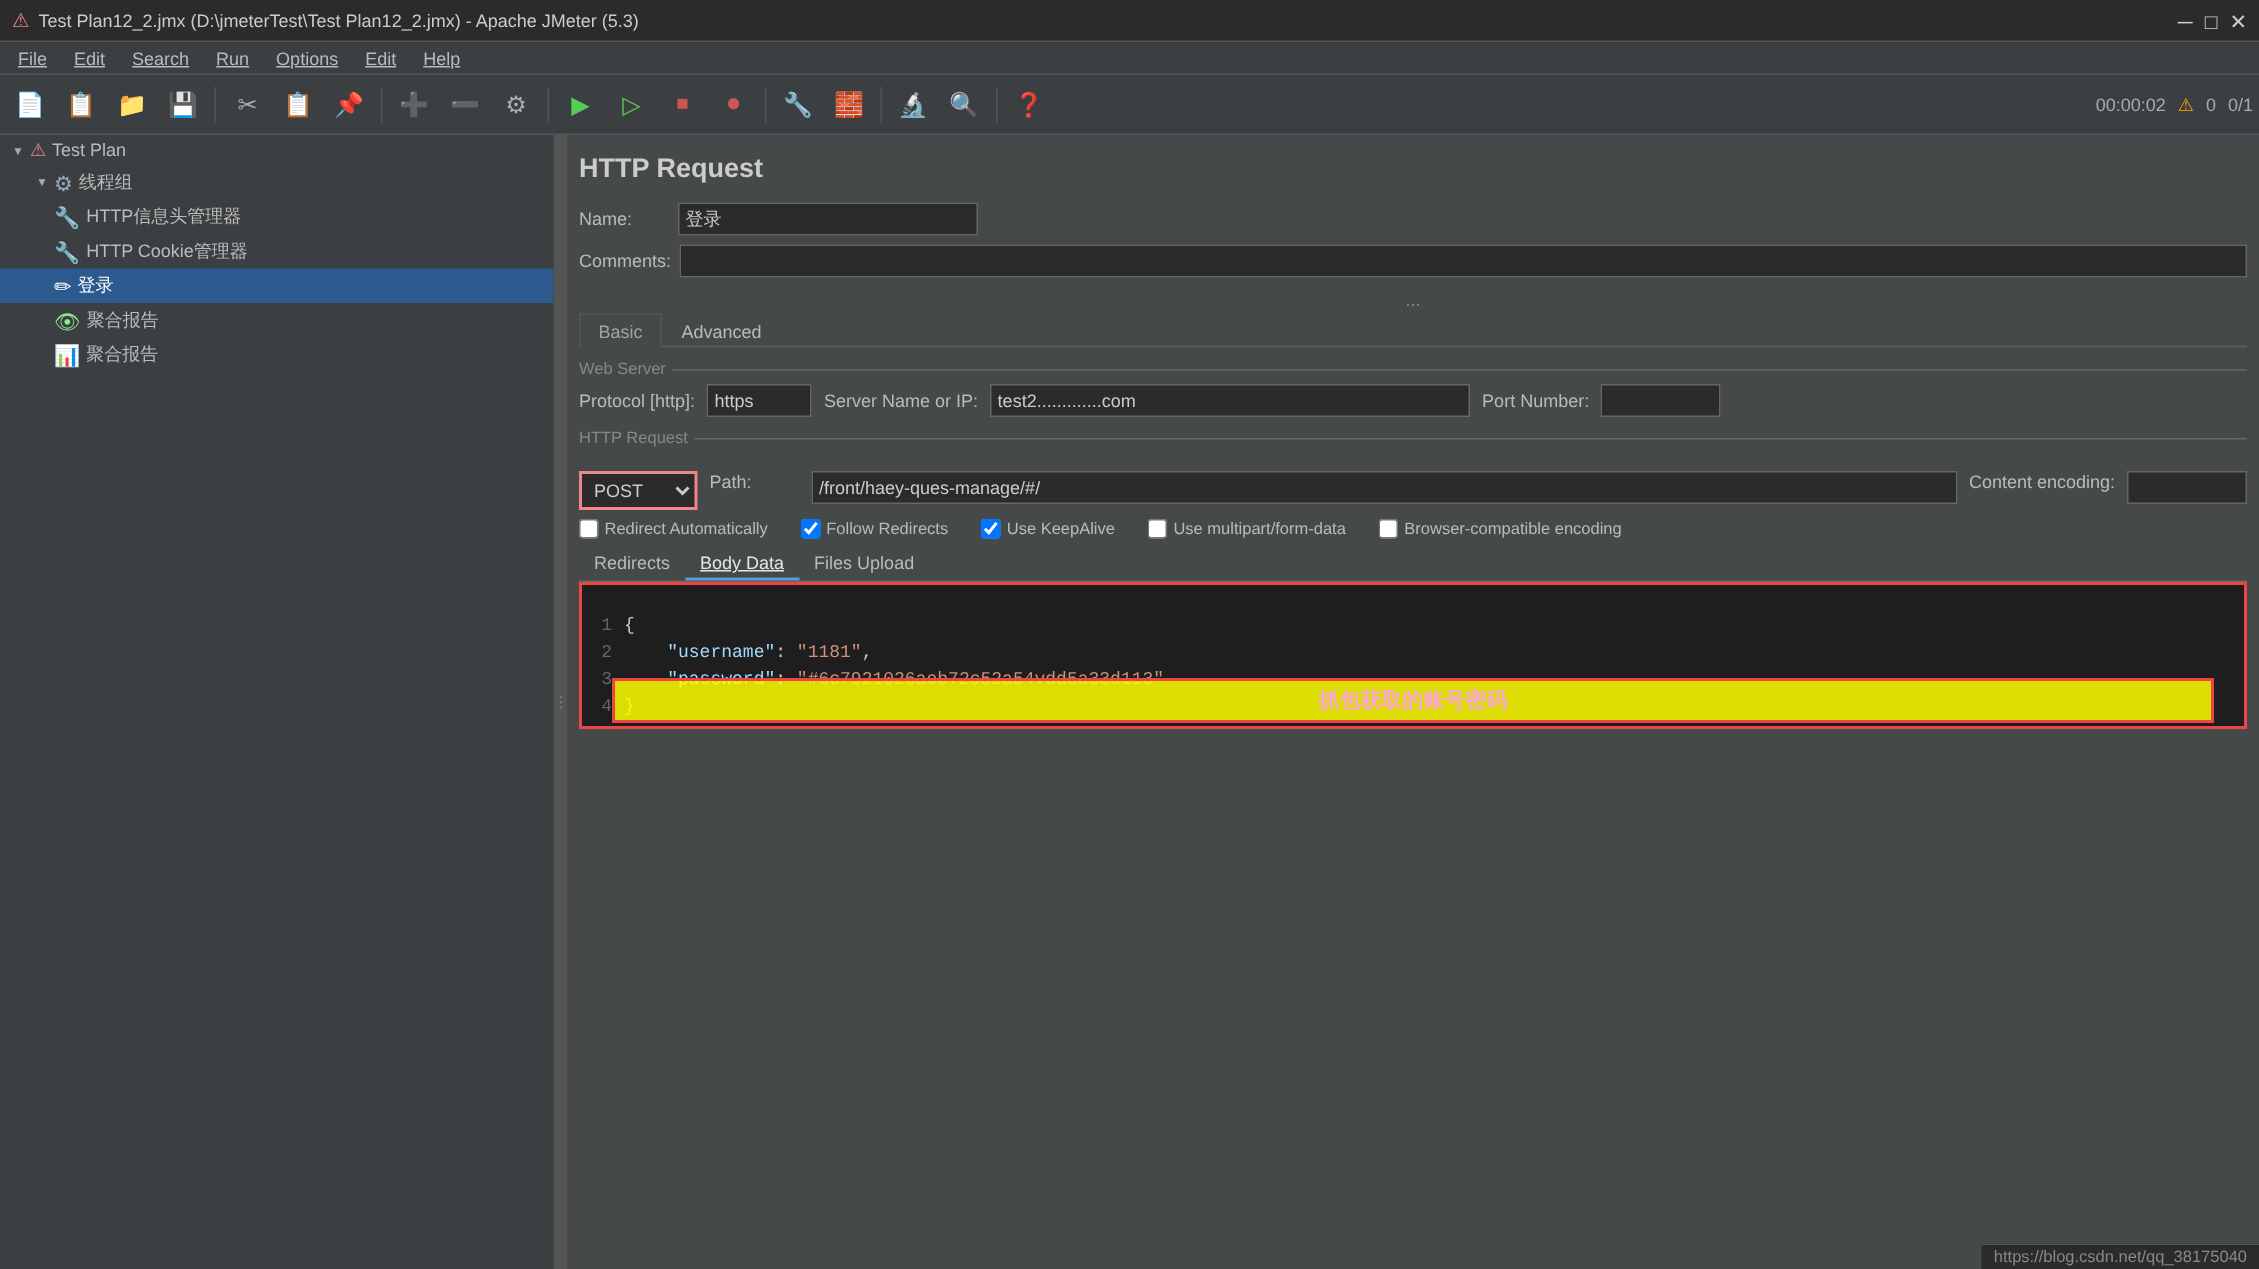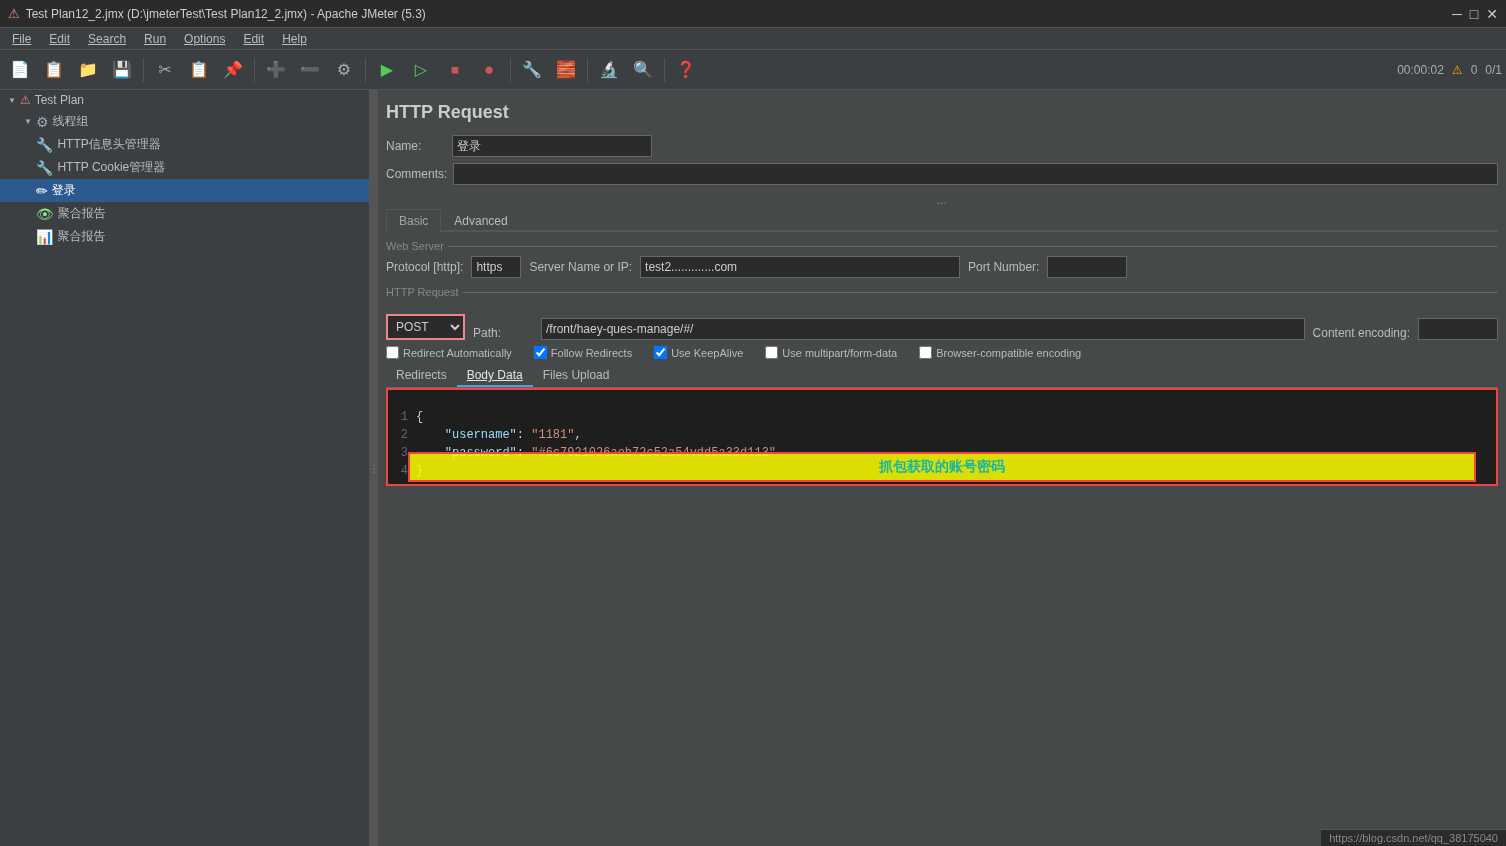--- a/index.html
+++ b/index.html
@@ -235,21 +235,21 @@
     .code-line { display: flex; gap: 8px; line-height: 1.5; }
     .line-num { color: #666; min-width: 16px; text-align: right; user-select: none; }
     .code-text { flex: 1; }
     .code-key { color: #9cdcfe; }
     .code-val-str { color: #ce9178; }
     
     
     .annotation-box {
       background: rgba(255, 255, 0, 0.85);
       border: 2px solid #e44;
-      color: #14b8a6;
+      color: #f9a8d4;
       font-size: 14px;
       font-weight: bold;
       padding: 4px 12px;
       text-align: center;
       position: absolute;
       bottom: 2px;
       left: 20px;
       right: 20px;
     }
     
@@ -434,31 +434,31 @@
     <div class="tab-bar">
       <div class="tab active">Basic</div>
       <div class="tab">Advanced</div>
     </div>
 
     <div class="section-header">
       <span>Web Server</span>
     </div>
     <div style="display:flex;align-items:center;gap:8px;margin-bottom:5px;flex-wrap:wrap;">
       <span class="form-label">Protocol [http]:</span>
-      <input type="text" class="form-input" style="width: 50px;" value="https">
+      <input type="text" class="form-input" style="width: 70px;" value="https">
       <span class="form-label">Server Name or IP:</span>
       <input type="text" class="form-input" style="width: 320px;" value="test2.............com">
       <span class="form-label">Port Number:</span>
       <input type="text" class="form-input" style="width: 80px;" value="">
     </div>
 
     <div class="section-header">
       <span>HTTP Request</span>
     </div>
-    <div style="display:flex;align-items:flex-end;gap:8px;margin-bottom:6px;margin-top:16px;">
+    <div style="display:flex;align-items:flex-start;gap:8px;margin-bottom:6px;margin-top:16px;">
       <select class="method-select">
         <option>POST</option>
         <option>GET</option>
         <option>PUT</option>
         <option>DELETE</option>
       </select>
       <span class="form-label">Path:</span>
       <input type="text" class="path-input" value="/front/haey-ques-manage/#/" style="">
       <span class="form-label">Content encoding:</span>
       <input type="text" class="form-input" style="width: 80px;" value="">

